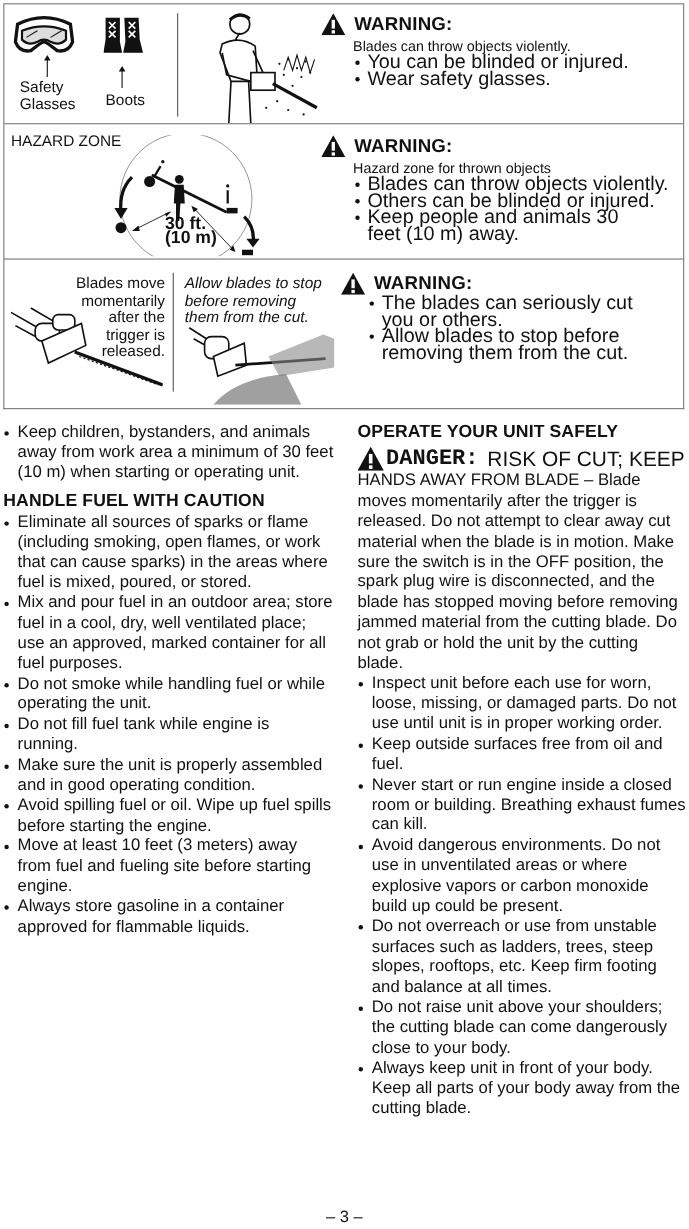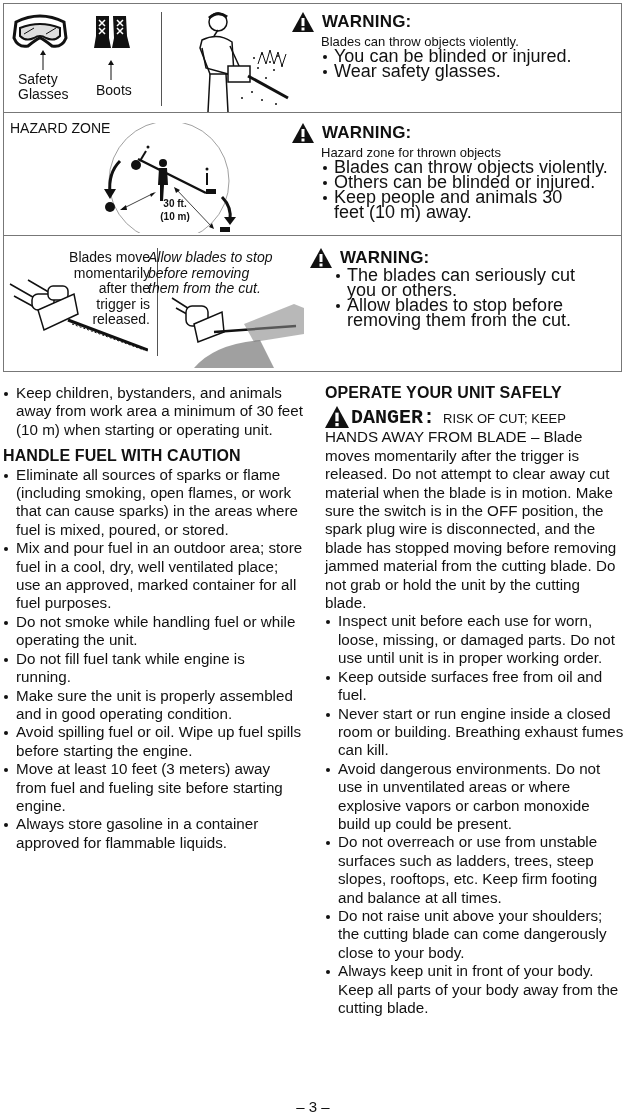--- a/index.html
+++ b/index.html
@@ -21,21 +21,21 @@
   .col{position:absolute;top:384px;width:300px;font-size:15.2px;line-height:18.4px;}
   #colL{left:3px;}
   #colR{left:325px;}
   .col p{margin:0;}
   .col h3{margin:0;font-size:16px;font-weight:bold;letter-spacing:0.1px;}
   .col ul{list-style:none;margin:0;padding:0;}
   .col li{position:relative;padding-left:13px;}
   .col li::before{content:"";position:absolute;left:1px;top:8px;width:4px;height:4px;border-radius:50%;background:#111;}
   .danger-line{display:flex;align-items:flex-end;margin-top:4px;}
   .danger-title{font-weight:bold;font-size:20px;line-height:20px;margin-right:8px;font-family:Liberation Mono, monospace;}
-  .danger-rest{font-size:13px;}
+  .danger-rest{font-size:19px;}
   .pnum{position:absolute;top:1098px;left:0;width:626px;text-align:center;font-size:15px;}
   svg{display:block;}
 </style>
 </head>
 <body>
 
 <div id="p1" class="panel">
 
   <svg style="position:absolute;left:8px;top:4px" width="56" height="44" viewBox="0 0 56 44">
     <path d="M4 14 Q28 2 52 14 L54 30 Q50 40 40 38 Q30 30 28 30 Q26 30 16 38 Q6 40 2 30 Z" fill="#fff" stroke="#111" stroke-width="3"></path>
@@ -129,21 +129,21 @@
     <path d="M128 94 L134 102 L140 94 Z" fill="#111"></path>
     <rect x="124" y="104" width="10" height="5" fill="#111"></rect>
 
     <line x1="26" y1="86" x2="58" y2="70" stroke="#111" stroke-width="0.8"></line>
     <path d="M24 87 L30 82 L31 87 Z" fill="#111"></path>
       <path d="M60 69 L54 71 L55 74 Z" fill="#111"></path>
     <line x1="80" y1="66" x2="116" y2="104" stroke="#111" stroke-width="0.8"></line>
     <path d="M78 64 L80 70 L84 67 Z" fill="#111"></path>
       <path d="M118 106 L113 104 L116 100 Z" fill="#111"></path>
   </svg>
-  <div style="position:absolute;left:146px;top:84px;font-size:10px;font-weight:bold;line-height:13px;text-align:center;width:50px">
+  <div style="position:absolute;left:146px;top:84px;font-size:16px;font-weight:bold;line-height:13px;text-align:left;width:50px">
     <div>30 ft.</div>
     <div>(10 m)</div>
   </div>
   <div class="warn" style="top:10px">
     <div class="warn-title">
       <svg class="tri" viewBox="0 0 22 20">
           <path d="M11 0 L22 20 L0 20 Z" fill="#111"></path>
           <rect x="9.5" y="6" width="3" height="8" fill="#fff"></rect>
           <rect x="9.5" y="15.5" width="3" height="3" fill="#fff"></rect>
         </svg>
@@ -160,21 +160,21 @@
 
 <div id="p3" class="panel">
   <div style="position:absolute;left:40px;top:14px;width:106px;text-align:right;font-size:14px;line-height:15.5px">
     <div>Blades move</div>
     <div>momentarily</div>
     <div>after the</div>
     <div>trigger is</div>
     <div>released.</div>
   </div>
   <div class="vline" style="left:153px;top:12px;height:108px"></div>
-  <div style="position:absolute;left:144px;top:14px;font-style:italic;font-size:14px;line-height:15.5px">
+  <div style="position:absolute;left:164px;top:14px;font-style:italic;font-size:14px;line-height:15.5px">
     <div>Allow blades to stop</div>
     <div>before removing</div>
     <div>them from the cut.</div>
   </div>
   <svg style="position:absolute;left:4px;top:38px" width="140" height="86" viewBox="0 0 140 86">
     <path d="M2 10 L30 26 M6 22 L28 34 M20 6 L44 20" stroke="#111" stroke-width="1.5"></path>
     <rect x="24" y="20" width="22" height="16" rx="6" fill="#fff" stroke="#111" stroke-width="1.5"></rect>
     <rect x="40" y="12" width="20" height="14" rx="5" fill="#fff" stroke="#111" stroke-width="1.5"></rect>
     <path d="M30 36 L66 20 L70 40 L36 56 Z" fill="#fff" stroke="#111" stroke-width="1.5"></path>
     <line x1="60" y1="46" x2="140" y2="76" stroke="#111" stroke-width="3"></line>

